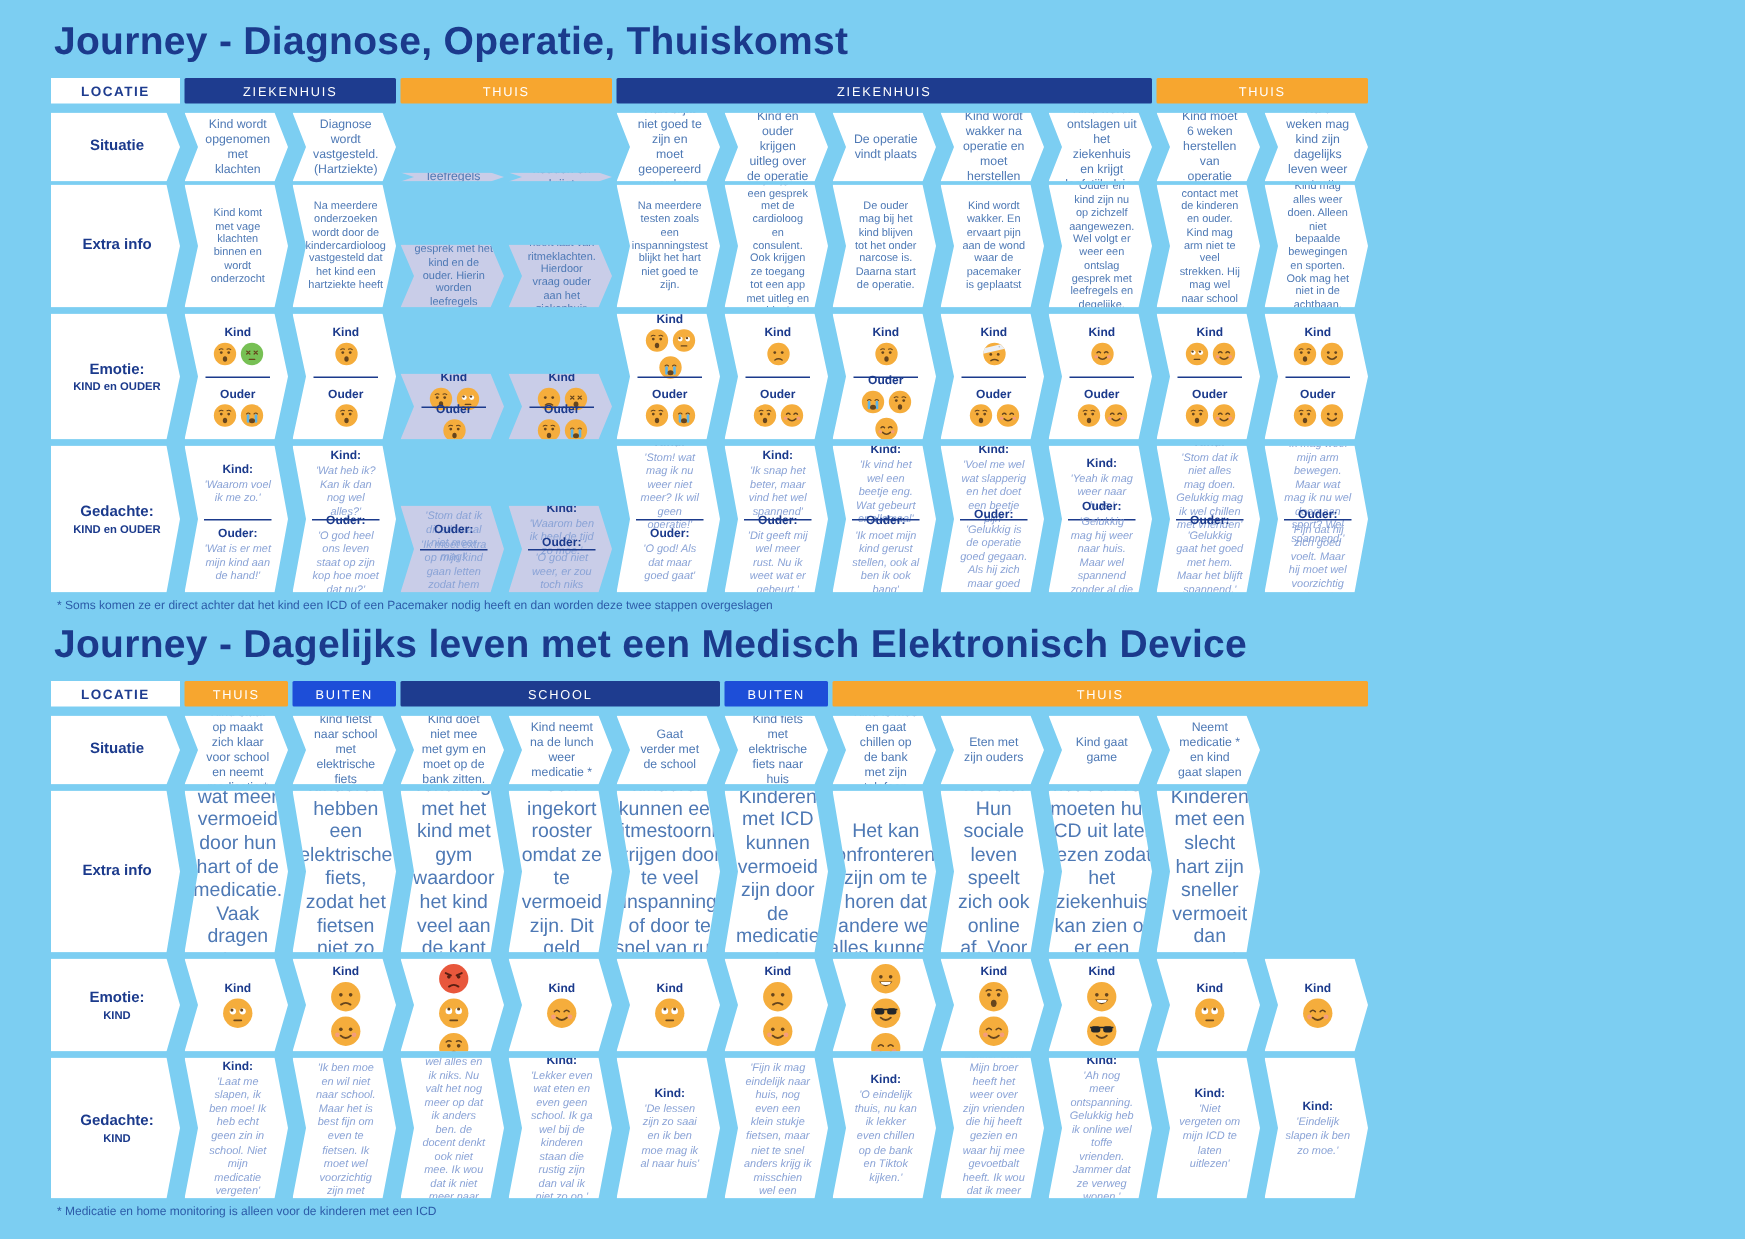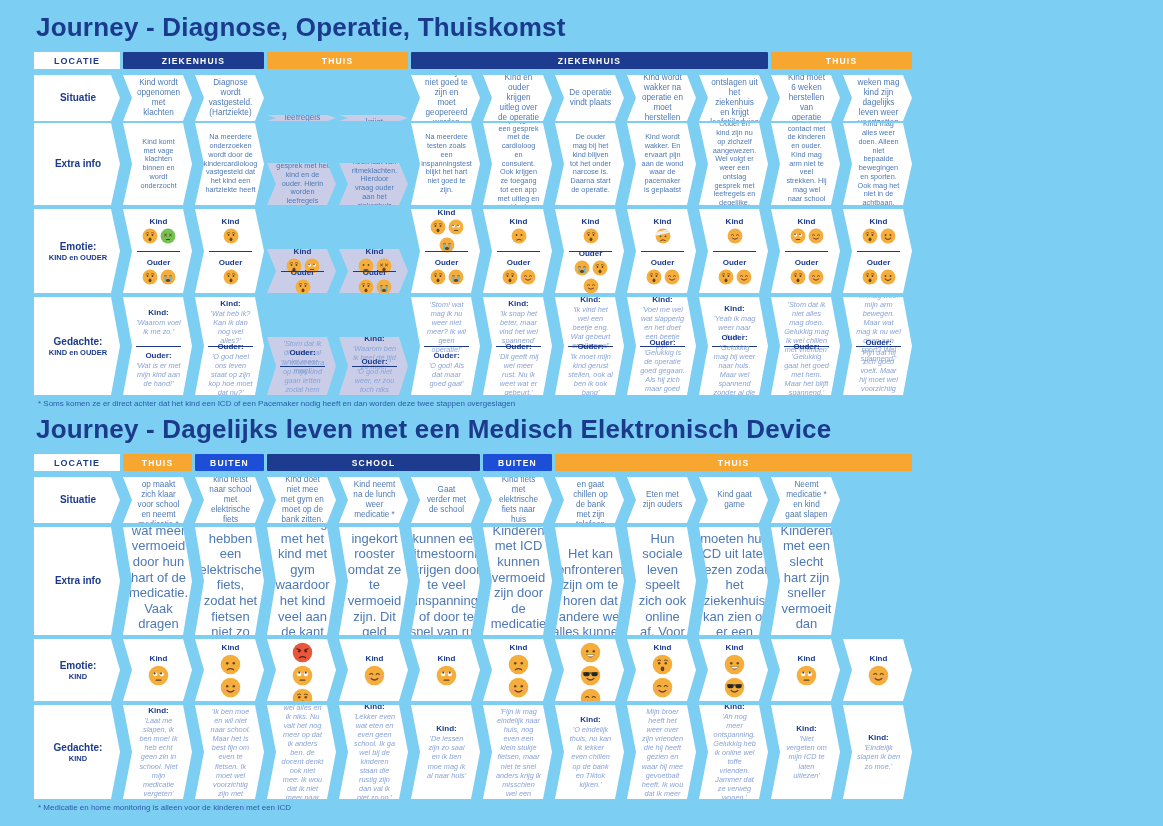--- a/index.html
+++ b/index.html
@@ -13,21 +13,21 @@
     color:#1B3A8C;font-size:26px;font-weight:bold;letter-spacing:.2px;
     margin:4px 0 9px 2px;
   }
   .grid{display:grid;grid-template-columns:86px repeat(11,1fr);column-gap:3px;margin-bottom:4px;}
   .locbar{height:17px;margin-bottom:6px;}
   .loc-label{
     background:#fff;color:#1E3C8F;font-weight:bold;font-size:9px;letter-spacing:1px;
     display:flex;align-items:center;justify-content:center;
   }
   .loc-seg{
-    color:#fff;font-weight:bold;font-size:8.5px;letter-spacing:1.2px;
+    color:#fff;font-weight:normal;font-size:8.5px;letter-spacing:1.2px;
     display:flex;align-items:center;justify-content:center;border-radius:1px;
   }
   .loc-seg.navy{background:#1E3C8F;}
   .loc-seg.orange{background:#F7A62F;}
   .loc-seg.red{background:#1d4ed8;}
 
   .cell{
     background:#fff;box-sizing:border-box;overflow:hidden;
     display:flex;flex-direction:column;align-items:center;justify-content:center;
     padding:3px 12px 3px 14px;

